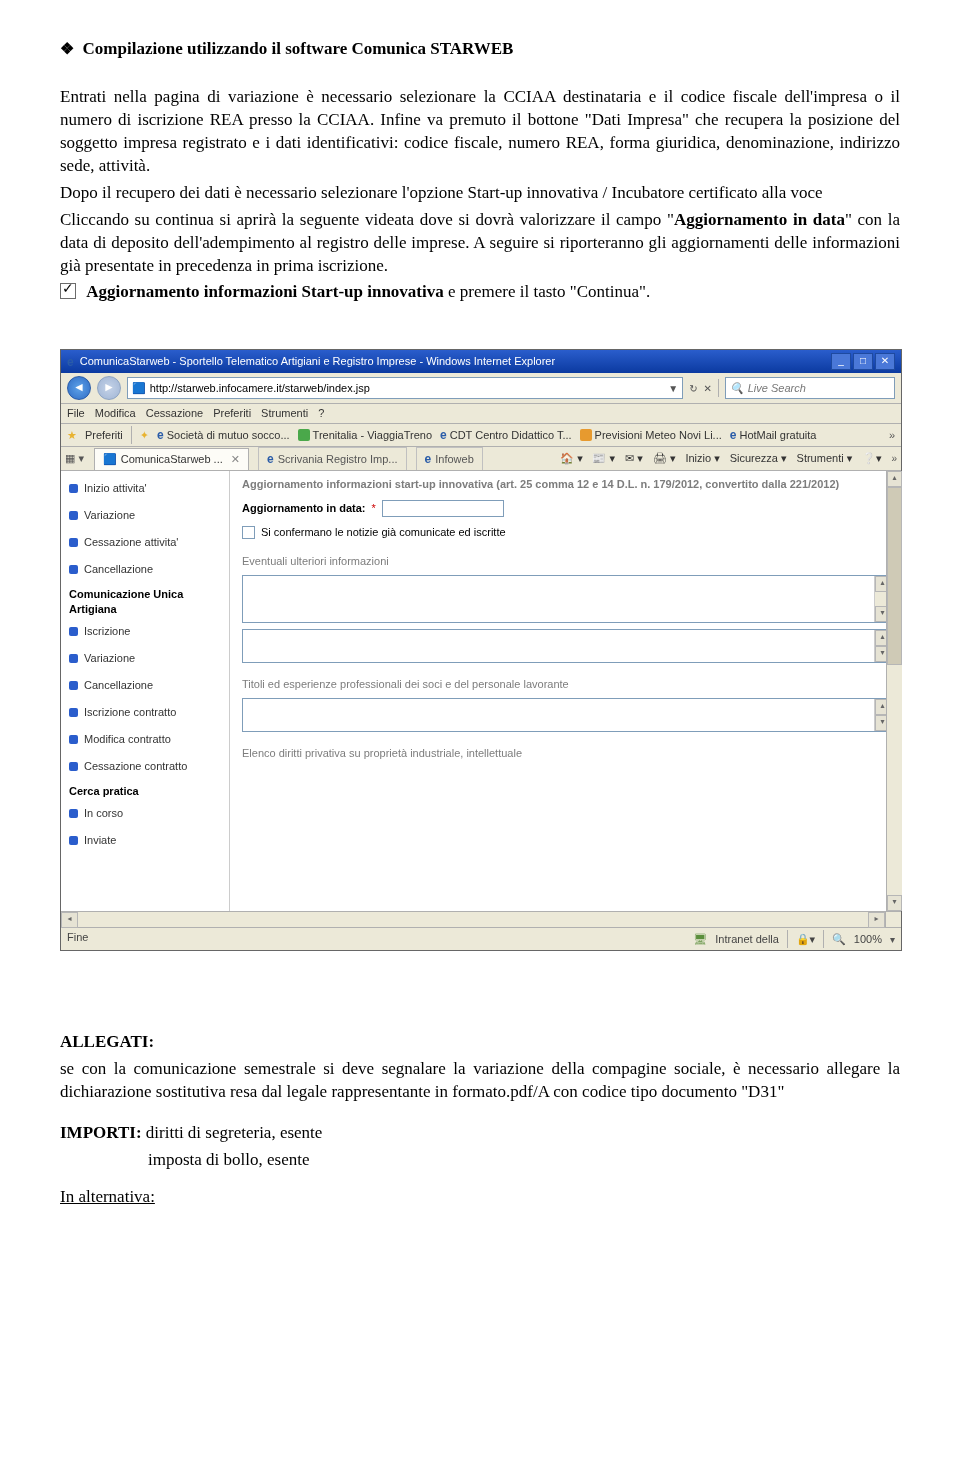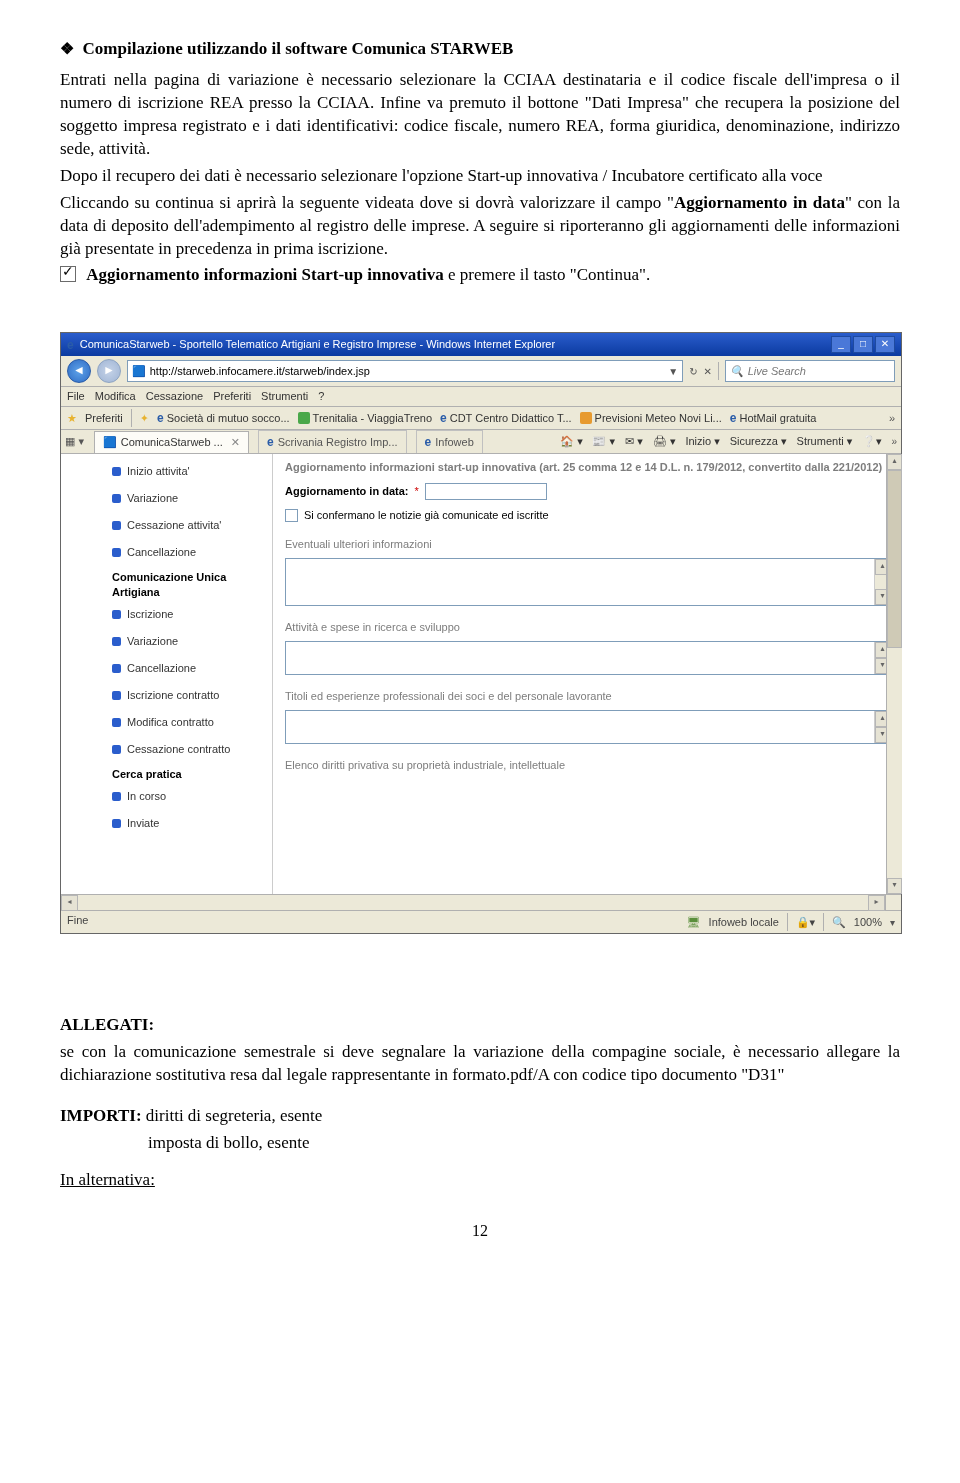--- a/index.html
+++ b/index.html
@@ -12,21 +12,21 @@
   }
   .page{
     width:960px;
     margin:0 auto;
     padding:38px 60px 30px 60px;
     box-sizing:border-box;
   }
   .heading{
     font-weight:bold;
     font-size:17px;
-    margin-bottom:8px;
+    margin-bottom:25px;
   }
   .bullet{
     display:inline-block;
     font-size:16px;
     margin-right:4px;
   }
   .para{
     margin:0 0 4px 0;
     text-align:justify;
   }
@@ -136,21 +136,20 @@
     background:#fff;
     height:440px;
     position:relative;
   }
   .sidebar{
     width:168px;
     border-right:1px solid #ccc;
     background:#fff;
     padding-top:4px;
     overflow:hidden;
-    margin-left:43px;
   }
   .side-item{
     display:flex;align-items:center;gap:6px;
     padding:6px 8px;
     color:#333;
   }
   .side-sq{
     width:9px;height:9px;background:#2a5dcc;border-radius:2px;
   }
   .side-head{
@@ -395,21 +394,20 @@
           <div class="section-lbl">Eventuali ulteriori informazioni</div>
           <div class="tarea-wrap">
             <div class="tarea"></div>
             <div class="vscroll">
                 <div class="sbtn">▴</div>
                 <div style="flex:1"></div>
                 <div class="sbtn">▾</div>
               </div>
           </div>
 
-          <div class="section-lbl">Attività e spese in ricerca e sviluppo</div>
           <div class="tarea-wrap">
             <div class="tarea short"></div>
             <div class="vscroll">
                 <div class="sbtn">▴</div>
                 <div style="flex:1"></div>
                 <div class="sbtn">▾</div>
               </div>
           </div>
 
           <div class="section-lbl">Titoli ed esperienze professionali dei soci e del personale lavorante</div>
@@ -437,21 +435,21 @@
         <div class="sbtn" style="width:15px">◂</div>
         <div style="flex:1"></div>
         <div class="sbtn" style="width:15px">▸</div>
         <div style="width:15px;border-left:1px solid #b0b0b0"></div>
       </div>
 
       <div class="statusbar">
         <span>Fine</span>
         <div class="right">
           <span class="zone-ico">🖥</span>
-          <span>Infoweb locale</span>
+          <span>Intranet della</span>
           <div class="sep"></div>
           <span>🔒▾</span>
           <div class="sep"></div>
           <span>🔍</span>
           <span>100%</span>
           <span class="chev">▾</span>
         </div>
       </div>
 
     </div>
@@ -462,15 +460,14 @@
   </p>
   <p class="para just">se con la comunicazione semestrale si deve segnalare la variazione della compagine sociale, è necessario allegare la dichiarazione sostitutiva resa dal legale rappresentante in formato.pdf/A con codice tipo documento "D31"</p>
 
   <p class="para" style="margin-top:18px">
     <span class="bold">IMPORTI:</span><span> diritti di segreteria, esente</span>
   </p>
   <p class="para indent">imposta di bollo, esente</p>
 
   <p class="para" style="margin-top:14px;text-decoration:underline">In alternativa:</p>
 
-  <div class="footer-num">12</div>
 
 </div>
 
 </body></html>

